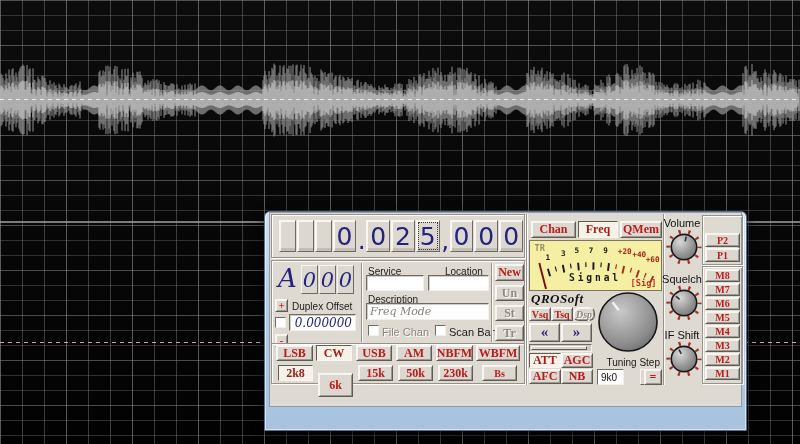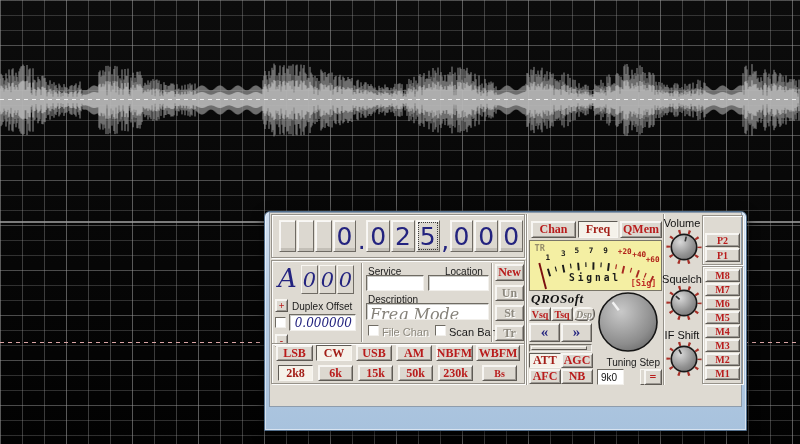--- a/index.html
+++ b/index.html
@@ -142,42 +142,42 @@
           <div class="checkbox" style="left:3px;top:56px;"></div>
           <div class="input ital-val" style="left:17px;top:53px;width:67px;height:17px;font-size:12px;text-align:right;">0.000000</div>
           <div class="btn sm" style="left:3px;top:73px;width:13px;height:13px;">-</div>
           <div class="vline" style="left:89px;top:2px;height:79px;"></div>
 
           <span class="lbl" style="left:96px;top:5px;">Service</span>
           <div class="input" style="left:94px;top:14px;width:58px;height:16px;"></div>
           <span class="lbl" style="left:157px;top:5px;margin-left:16px;">Location</span>
           <div class="input" style="left:156px;top:14px;width:61px;height:16px;"></div>
           <span class="lbl" style="left:96px;top:33px;">Description</span>
-          <div class="input ghost" style="left:94px;top:42px;width:123px;height:17px;font-size:16px;">Freq Mode</div>
+          <div class="input ghost" style="left:94px;top:42px;width:123px;height:17px;font-size:11px;">Freq Mode</div>
           <div class="checkbox" style="left:96px;top:64px;"></div>
           <span class="lbl" style="left:110px;top:65px;color:#8d897f;text-shadow:1px 1px 0 #fff;font-size:11px;">File Chan</span>
           <div class="checkbox" style="left:163px;top:64px;"></div>
           <span class="lbl" style="left:177px;top:65px;font-size:11px;">Scan Bank</span>
           <div class="vline" style="left:219px;top:2px;height:79px;"></div>
 
           <div class="btn" style="left:223px;top:3px;width:29px;height:17px;">New</div>
           <div class="btn disabled" style="left:223px;top:24px;width:29px;height:16px;">Un</div>
           <div class="btn disabled" style="left:223px;top:44px;width:29px;height:16px;">St</div>
           <div class="btn disabled" style="left:223px;top:64px;width:29px;height:16px;">Tr</div>
         </div>
 
         <div class="groove" style="left:1px;top:130px;width:254px;height:41px"></div>
         <div class="btn" style="left:6px;top:132px;width:37px;height:16px;">LSB</div>
         <div class="btn active" style="left:46px;top:132px;width:36px;height:16px;">CW</div>
         <div class="btn" style="left:86px;top:132px;width:36px;height:16px;">USB</div>
         <div class="btn" style="left:126px;top:132px;width:36px;height:16px;">AM</div>
         <div class="btn" style="left:166px;top:132px;width:37px;height:16px;">NBFM</div>
         <div class="btn" style="left:206px;top:132px;width:44px;height:16px;">WBFM</div>
         <div class="btn active" style="left:8px;top:152px;width:35px;height:16px;">2k8</div>
-        <div class="btn" style="left:48px;top:152px;width:35px;height:16px;">6k</div>
+        <div class="btn" style="left:48px;top:160px;width:35px;height:24px;">6k</div>
         <div class="btn" style="left:88px;top:152px;width:35px;height:16px;">15k</div>
         <div class="btn" style="left:128px;top:152px;width:35px;height:16px;">50k</div>
         <div class="btn" style="left:168px;top:152px;width:35px;height:16px;">230k</div>
         <div class="btn sm" style="left:212px;top:152px;width:35px;height:16px;">Bs</div>
 
         <div class="vline" style="left:256px;top:1px;height:171px;"></div>
 
         <div class="btn" style="left:261px;top:8px;width:45px;height:17px;">Chan</div>
         <div class="btn active" style="left:308px;top:8px;width:40px;height:17px;">Freq</div>
         <div class="btn" style="left:350px;top:8px;width:42px;height:17px;">QMem</div>

